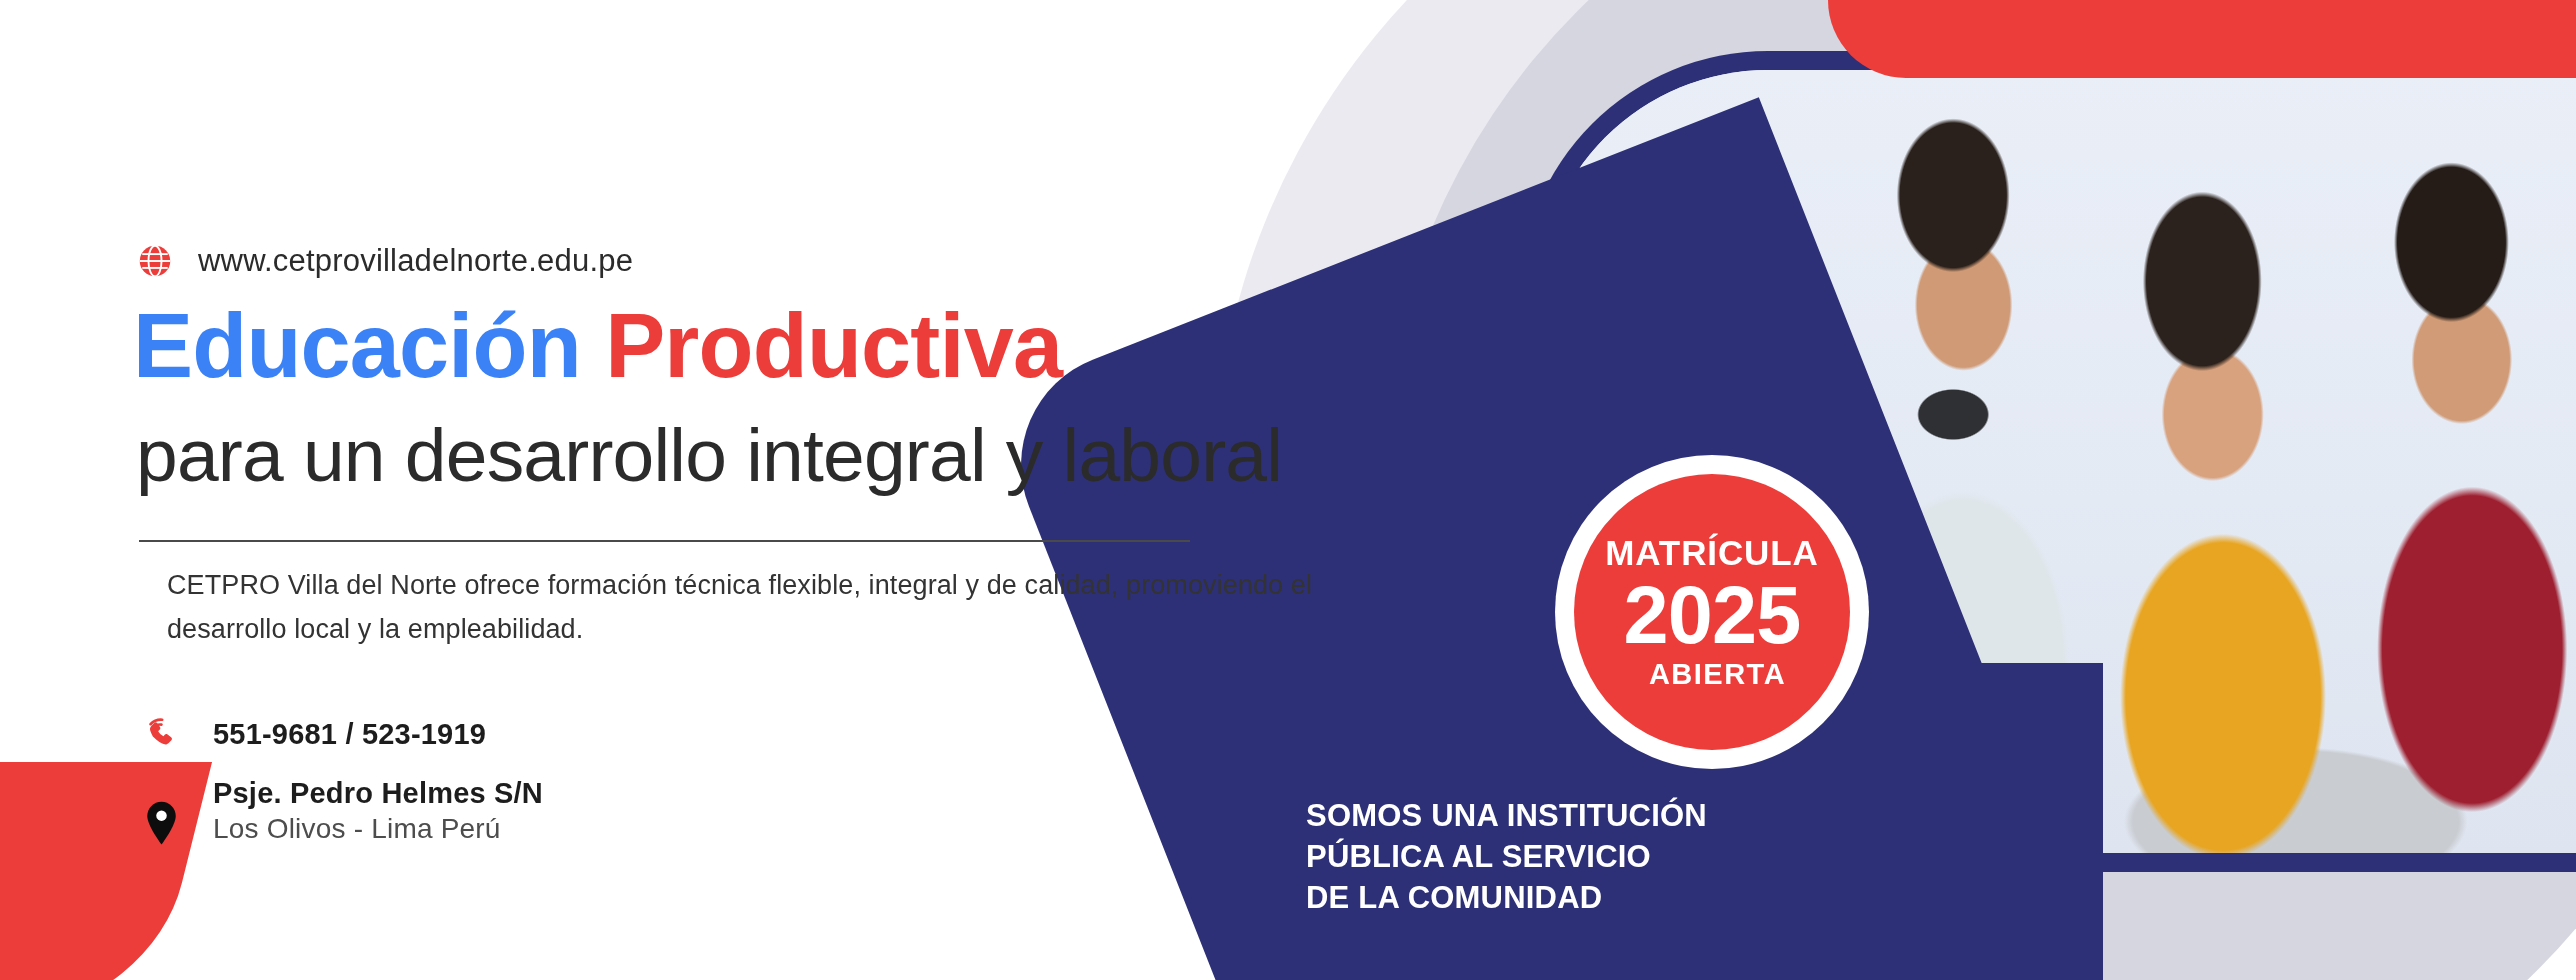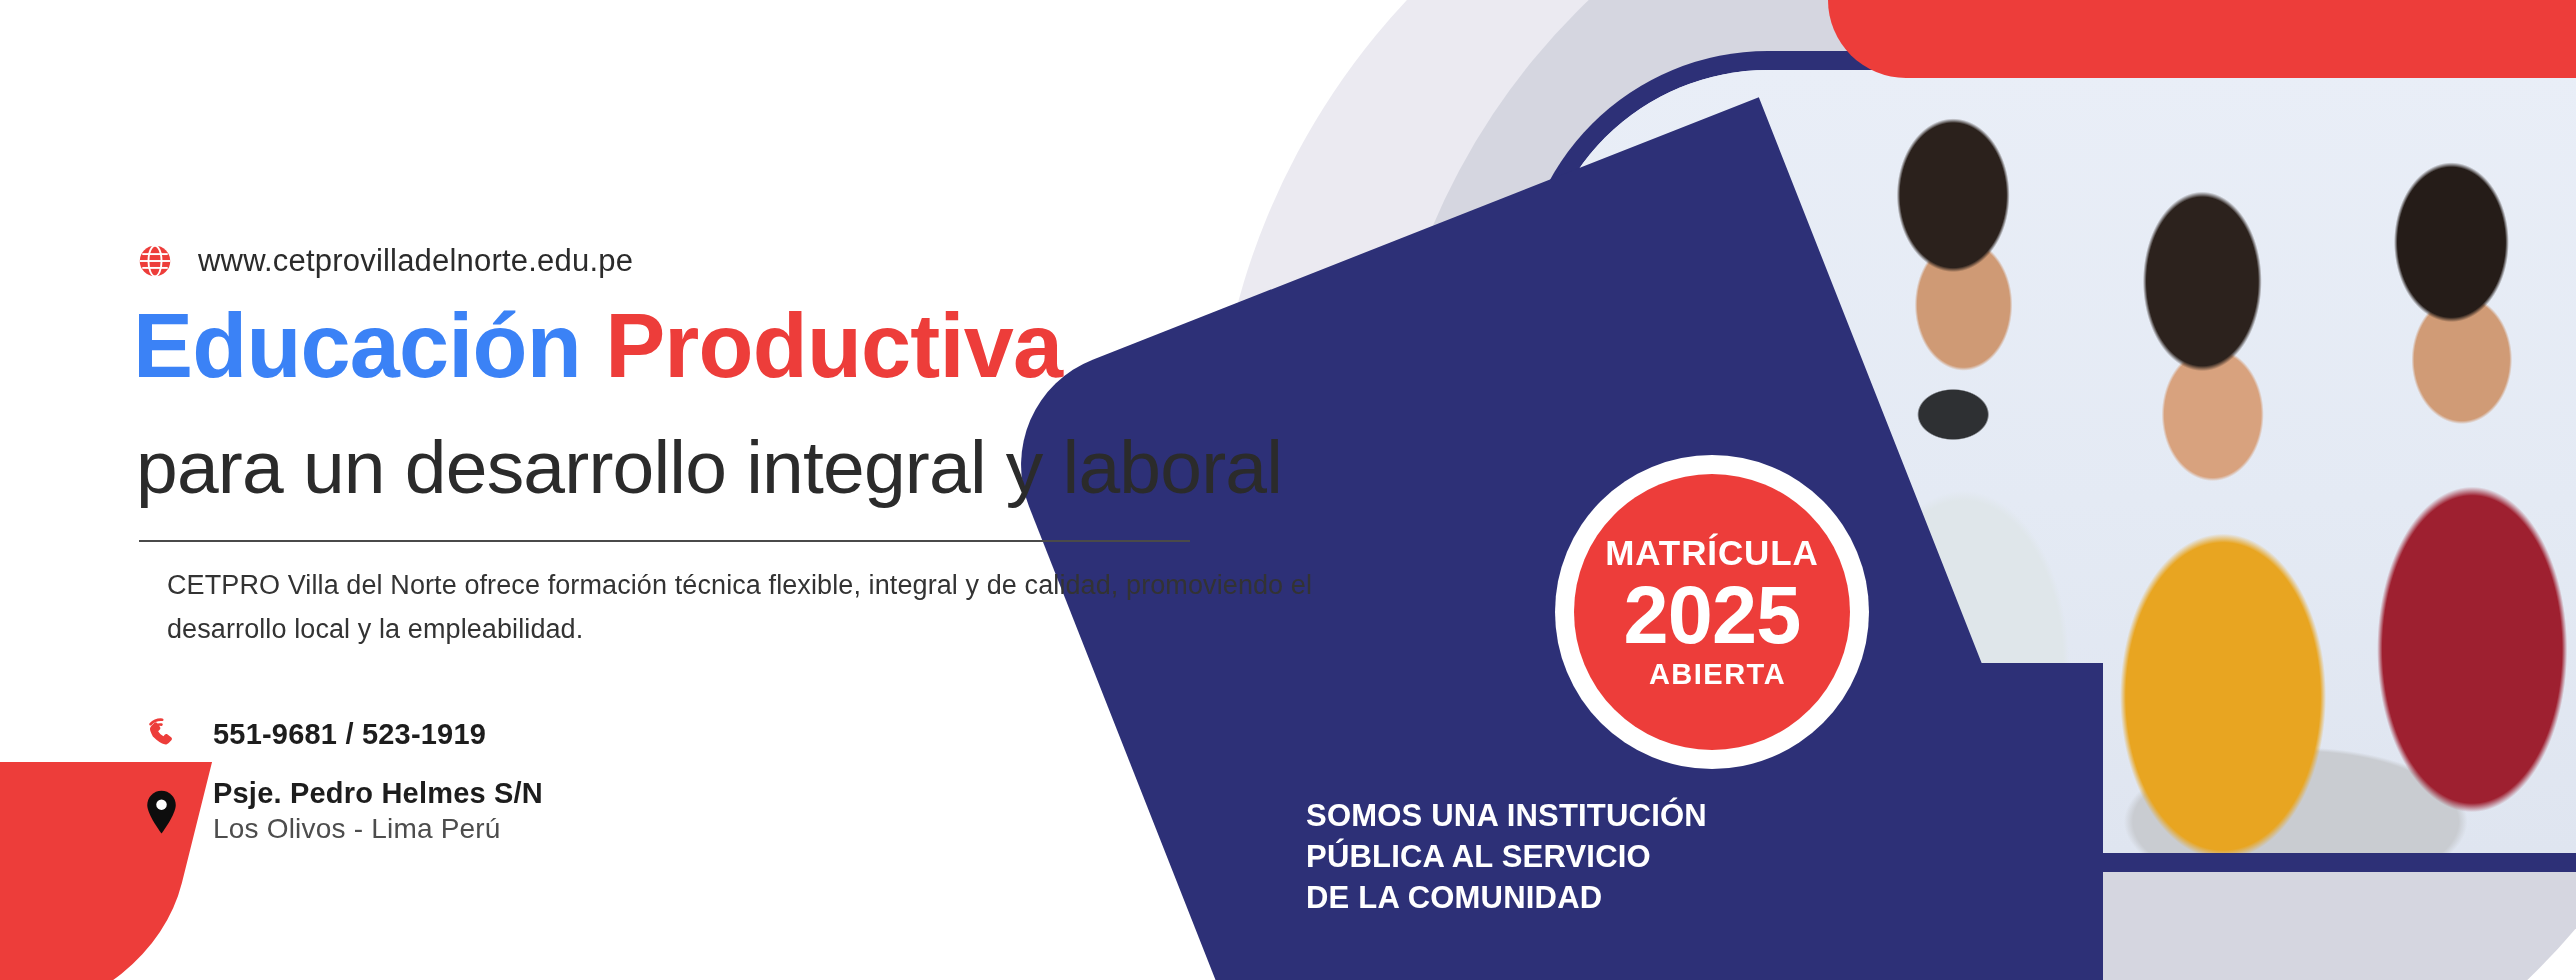--- a/index.html
+++ b/index.html
@@ -148,21 +148,21 @@
     font-weight: 700;
     letter-spacing: -0.8px;
     white-space: nowrap;
     line-height: 1;
   }
   .headline .hl-blue { color: #3b82f6; }
   .headline .hl-red  { color: #ed3d3a; }
 
   .subheadline {
     position: absolute;
-    top: 430px;
+    top: 418px;
     left: -3px;
     font-size: 75px;
     font-weight: 300;
     color: #2b2b2b;
     letter-spacing: -0.8px;
     white-space: nowrap;
     line-height: 1;
   }
 
   .divider {
@@ -191,21 +191,21 @@
     position: absolute;
     top: 712px;
     left: 0;
   }
   .contact-row {
     display: flex;
     align-items: center;
     gap: 30px;
     margin-bottom: 21px;
   }
-  .contact-row.addr { align-items: center; margin-bottom: 4px; }
+  .contact-row.addr { align-items: flex-end; margin-bottom: 4px; }
   .contact-icon {
     width: 44px;
     min-width: 44px;
     height: 44px;
     display: flex;
     align-items: center;
     justify-content: center;
   }
   .contact-row.addr .contact-icon { margin-top: 3px; }
   .contact-text {

